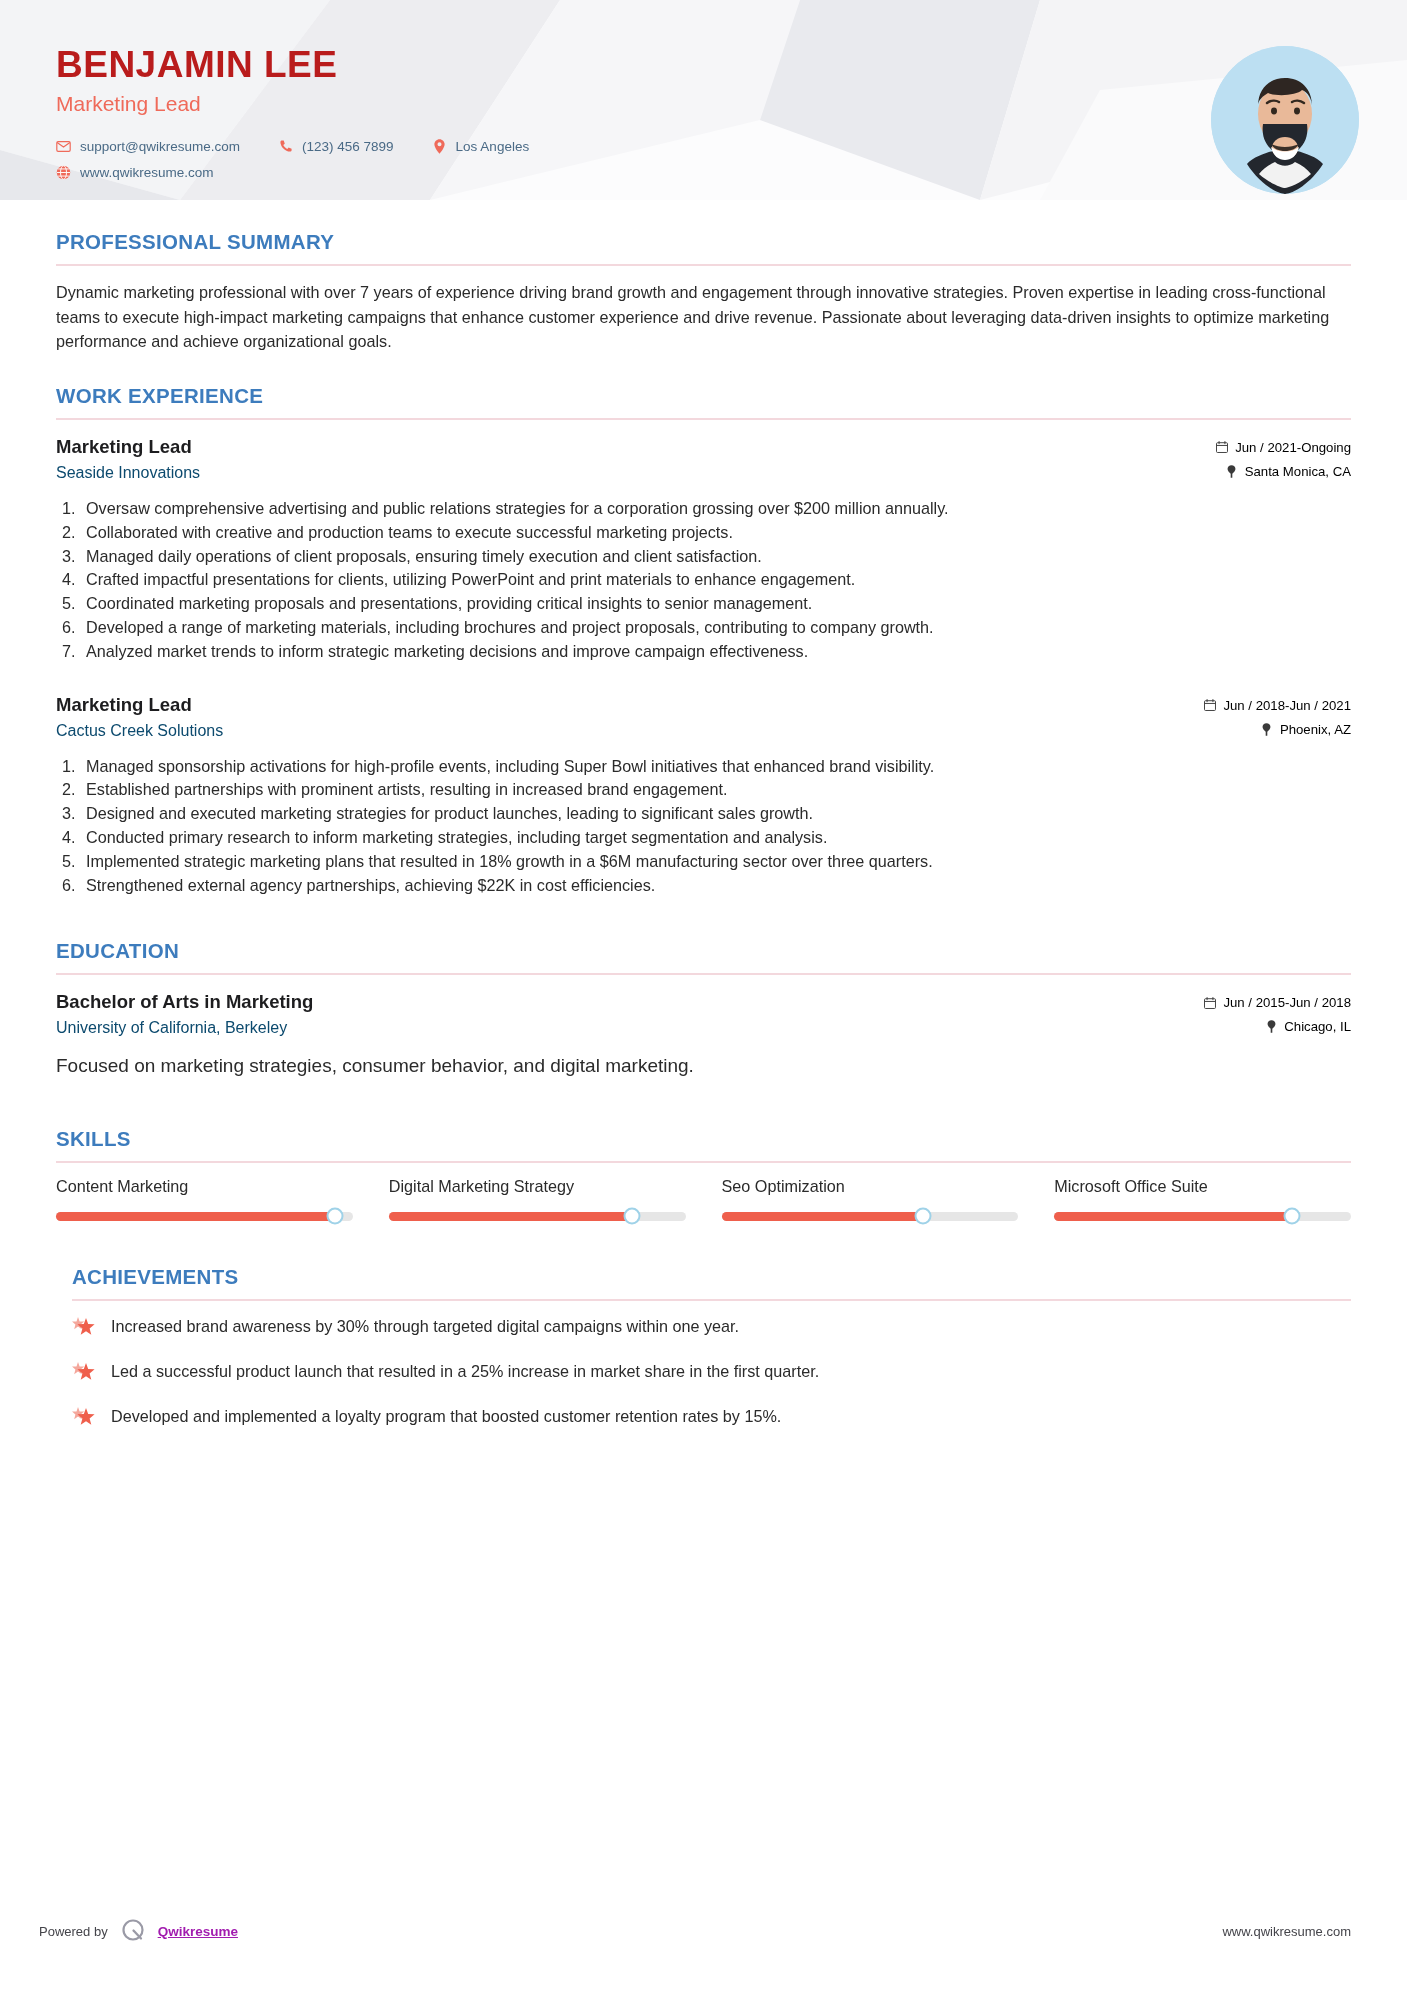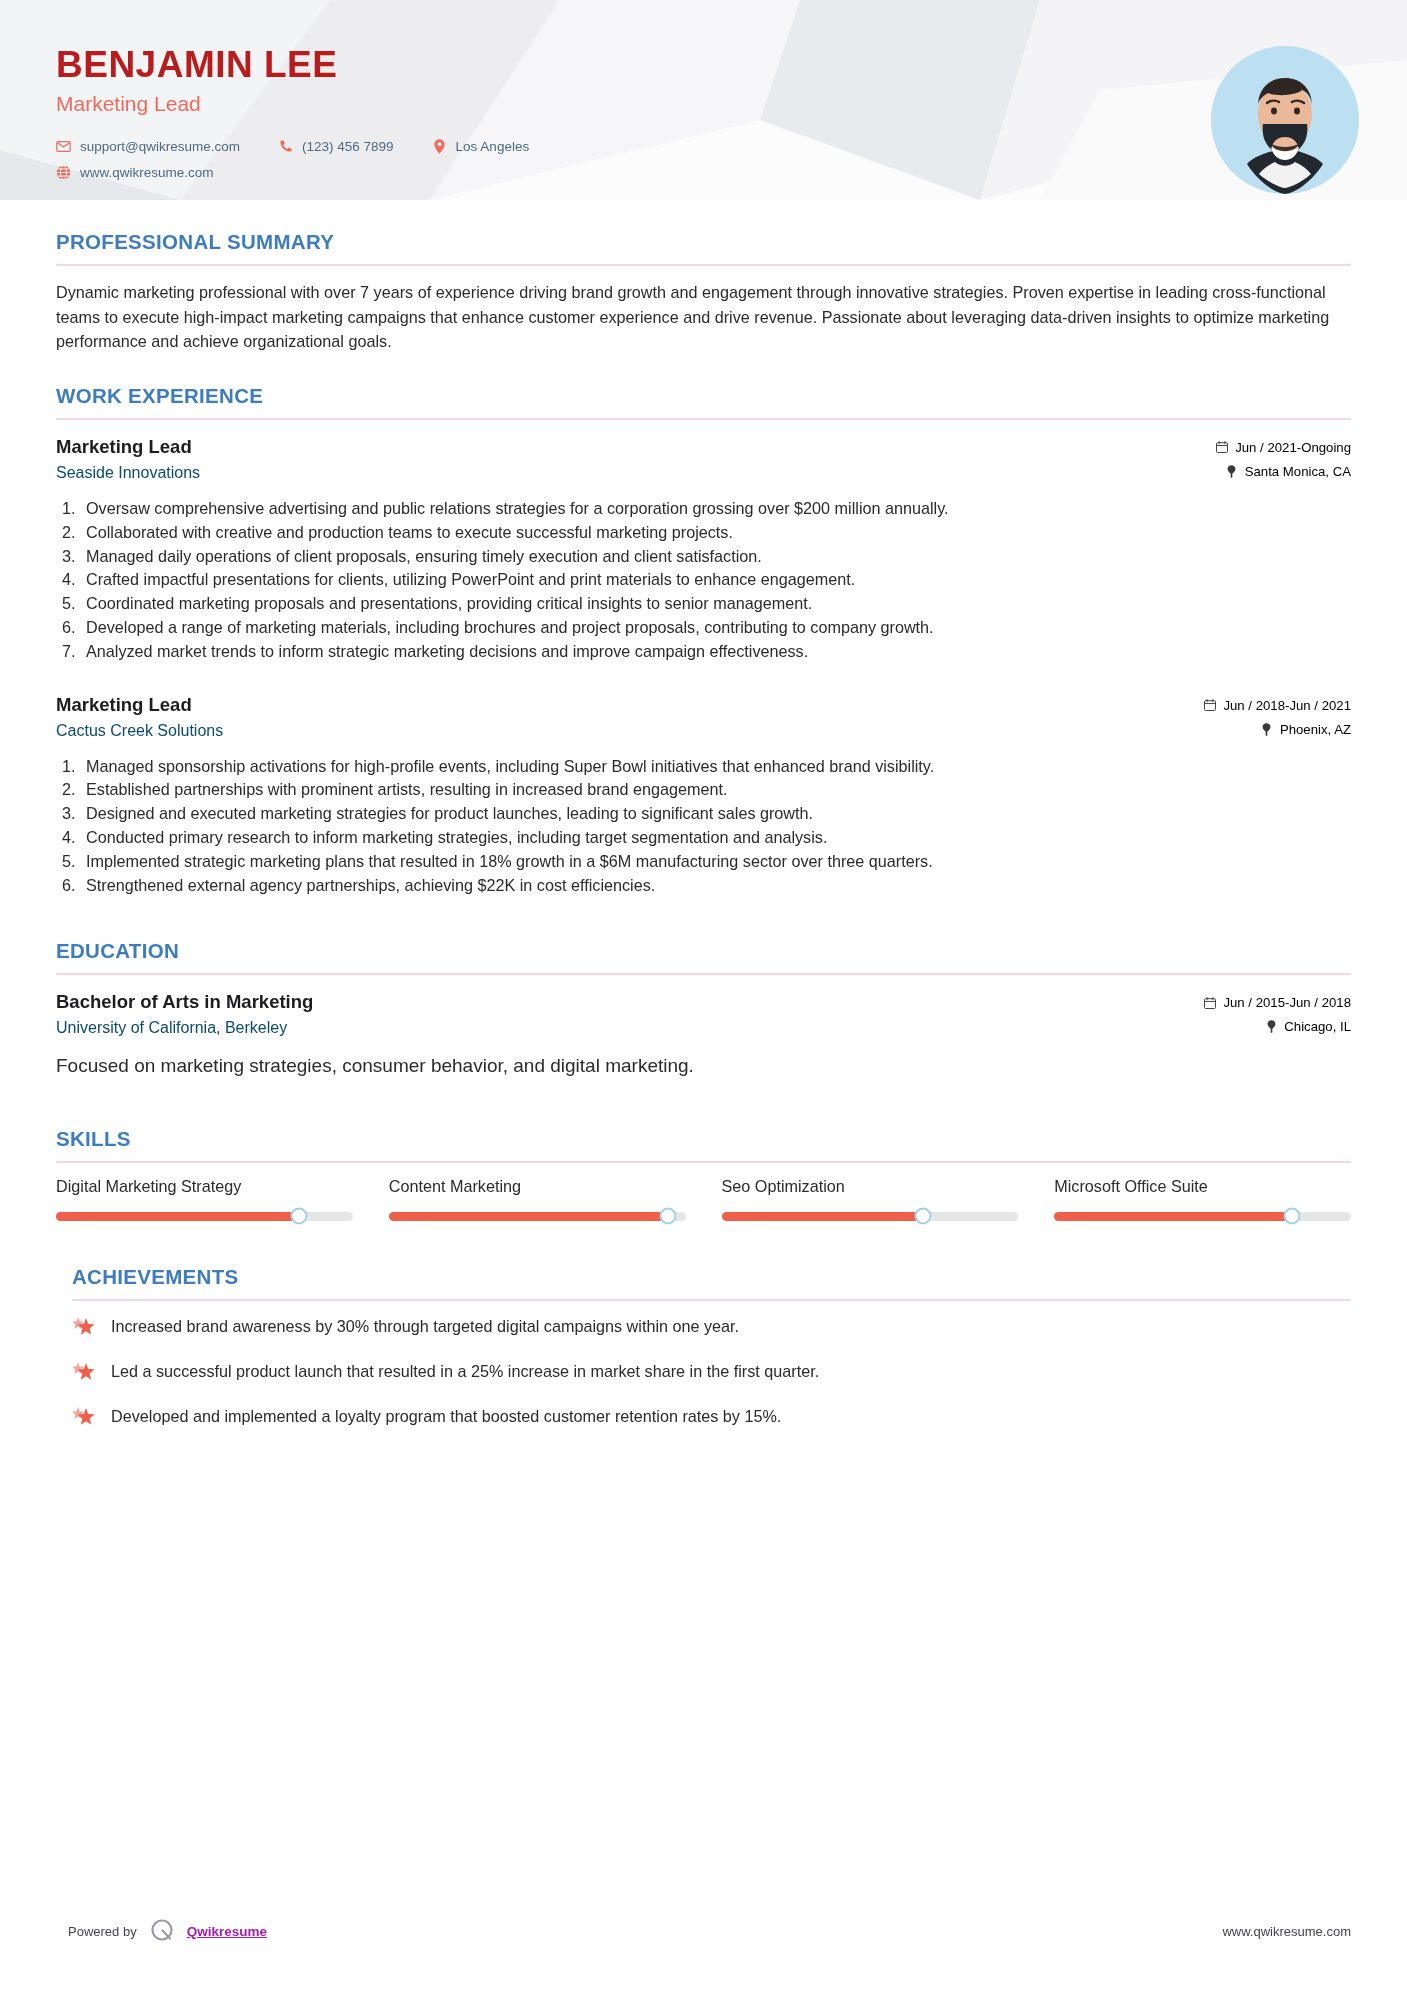--- a/index.html
+++ b/index.html
@@ -202,21 +202,21 @@
     align-items: flex-start;
     gap: 13px;
     margin-bottom: 20px;
   }
   .ach-icon { flex: 0 0 auto; width: 26px; height: 24px; margin-top: 1px; }
   .ach-text { font-size: 16.2px; line-height: 1.4; color: #2b2b2b; }
 
   
   .footer {
     position: absolute;
-    left: 68px;
+    left: 39px;
     right: 56px;
     bottom: 44px;
     display: flex;
     align-items: center;
     justify-content: space-between;
     font-size: 13px;
     color: #44444a;
   }
   .footer-left { display:flex; align-items:center; gap: 12px; }
   .footer-brand { text-decoration: underline; color:#a21caf; font-weight:600; font-size:13.5px;}
@@ -422,31 +422,31 @@
       </div>
       <p class="edu-desc">Focused on marketing strategies, consumer behavior, and digital marketing.</p>
     </div>
   </div>
 
   <div class="section" style="margin-top:46px;">
     <h2 class="section-title">SKILLS</h2>
     <div class="rule"></div>
     <div class="skills-grid">
       <div>
+        <div class="skill-name">Content Marketing</div>
+        <div class="skill-track">
+          <div class="skill-fill" style="width: 94%;"></div>
+          <div class="skill-knob" style="left: 94%;"></div>
+        </div>
+      </div>
+      <div>
         <div class="skill-name">Digital Marketing Strategy</div>
         <div class="skill-track">
           <div class="skill-fill" style="width: 82%;"></div>
           <div class="skill-knob" style="left: 82%;"></div>
-        </div>
-      </div>
-      <div>
-        <div class="skill-name">Content Marketing</div>
-        <div class="skill-track">
-          <div class="skill-fill" style="width: 94%;"></div>
-          <div class="skill-knob" style="left: 94%;"></div>
         </div>
       </div>
       <div>
         <div class="skill-name">Seo Optimization</div>
         <div class="skill-track">
           <div class="skill-fill" style="width: 68%;"></div>
           <div class="skill-knob" style="left: 68%;"></div>
         </div>
       </div>
       <div>

